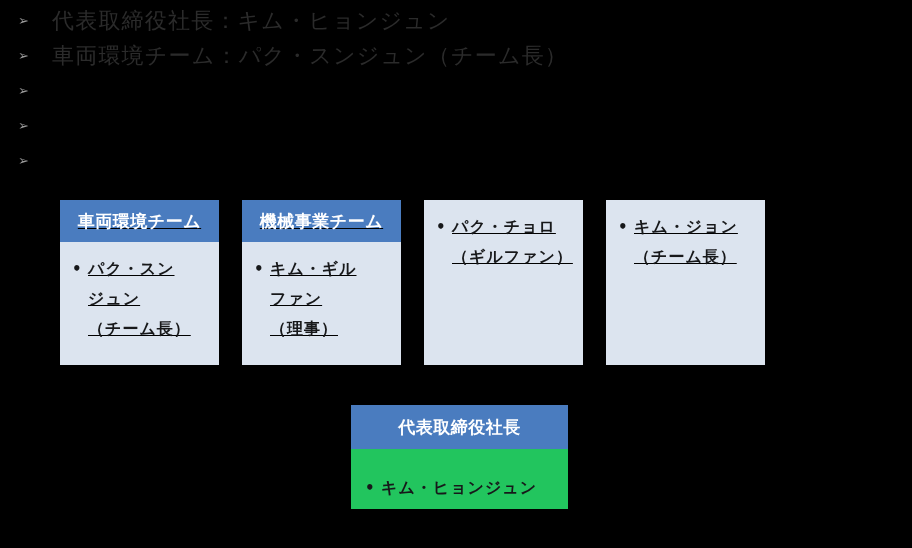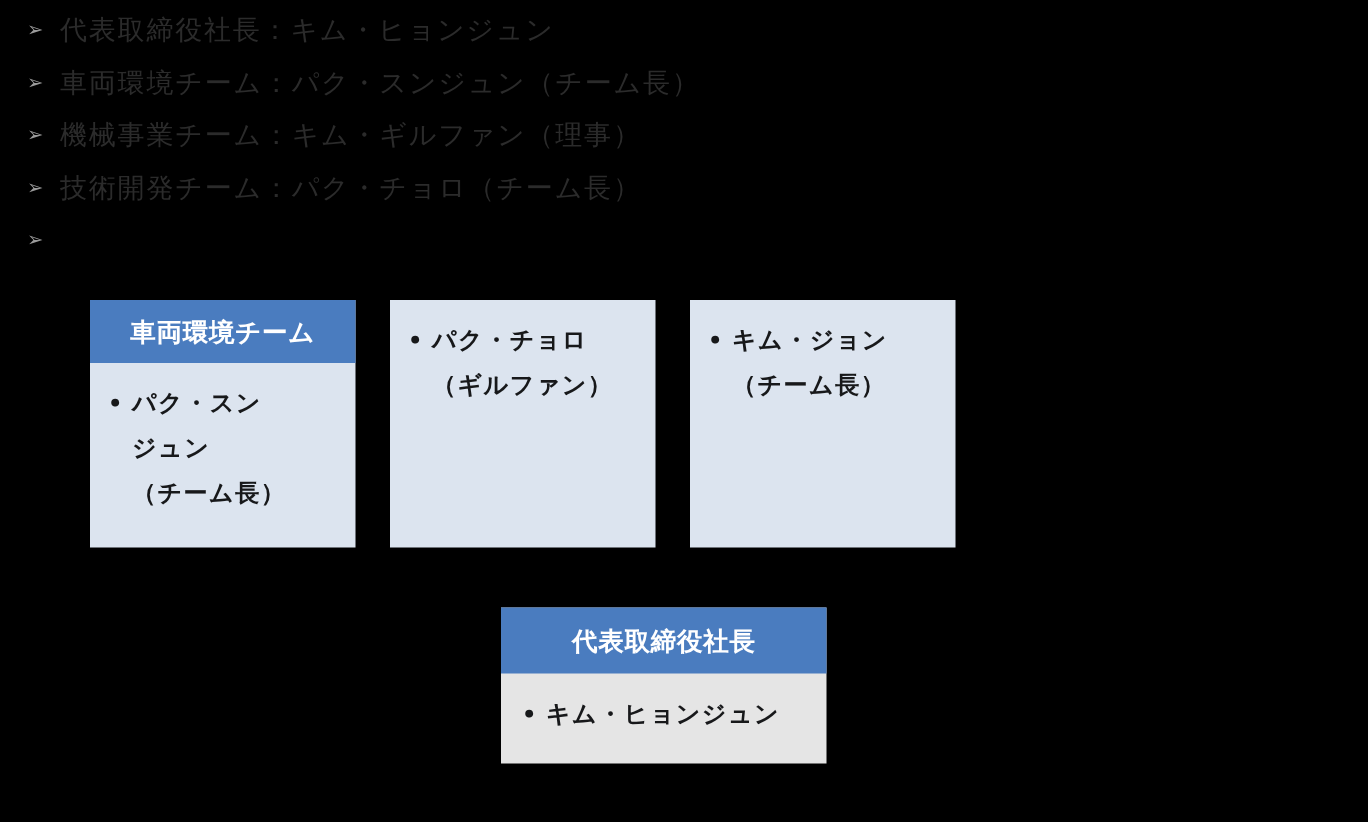--- a/index.html
+++ b/index.html
@@ -31,39 +31,41 @@
   .bullet-marker {
     color: #9a9a9a;
     font-size: 13px;
     line-height: 30px;
     width: 22px;
     flex: 0 0 22px;
     font-family: "DejaVu Sans", sans-serif;
   }
   .bullet-text {
     color: #2b2b2b;
-    font-size: 18px;
+    font-size: 22px;
     line-height: 30px;
     letter-spacing: 1.2px;
     font-family: "DejaVu Sans", sans-serif;
     white-space: nowrap;
+    margin-left: 12px;
   }
 
   
   #team-row {
     position: absolute;
     left: 60px;
     top: 200px;
     display: flex;
     gap: 23px;
   }
   .team-box {
-    width: 177px;
+    width: 159px;
     background: #dce4ef;
     box-shadow: 0 0 0 0 transparent;
+    text-decoration: underline;
   }
   .team-box .box-header {
     height: 42px;
     background: #4a7cbf;
     color: #ffffff;
     font-size: 17px;
     font-weight: bold;
     display: flex;
     align-items: center;
     justify-content: center;
@@ -91,85 +93,91 @@
     position: absolute;
     left: 0;
     top: 0;
     font-size: 15px;
     line-height: 30px;
   }
 
   
   #ceo-box {
     position: absolute;
-    left: 334px;
+    left: 351px;
     top: 405px;
     width: 217px;
-    background: #e5e5e5;
+    background: #22c55e;
   }
   #ceo-box .box-header {
     height: 44px;
     background: #4a7cbf;
     color: #ffffff;
     font-size: 17px;
     font-weight: bold;
     display: flex;
     align-items: center;
     justify-content: center;
     letter-spacing: 0.5px;
     font-family: "DejaVu Sans", sans-serif;
   }
   #ceo-box .box-body {
     height: 60px;
-    padding: 12px 10px 10px 14px;
+    padding: 24px 10px 10px 14px;
     box-sizing: border-box;
   }
 </style>
 </head>
 <body>
 
 <div id="bullet-list">
 
   <div class="bullet-row">
     <span class="bullet-marker">➢</span>
     <span class="bullet-text">代表取締役社長：キム・ヒョンジュン</span>
   </div>
 
   <div class="bullet-row">
     <span class="bullet-marker">➢</span>
     <span class="bullet-text">車両環境チーム：パク・スンジュン（チーム長）</span>
   </div>
 
   <div class="bullet-row">
     <span class="bullet-marker">➢</span>
-    <span class="bullet-text">機械事業チーム：キム・ギルファン（理事）</span>
   </div>
 
   <div class="bullet-row">
     <span class="bullet-marker">➢</span>
-    <span class="bullet-text">技術開発チーム：パク・チョロ（チーム長）</span>
   </div>
 
   <div class="bullet-row">
     <span class="bullet-marker">➢</span>
   </div>
 
 </div>
 
 <div id="team-row">
 
   <div class="team-box">
     <div class="box-header">車両環境チーム</div>
     <div class="box-body">
       <div class="box-item">パク・スン
 ジュン
 （チーム長）</div>
     </div>
   </div>
 
+  <div class="team-box">
+    <div class="box-header">機械事業チーム</div>
+    <div class="box-body">
+      <div class="box-item">キム・ギル
+ファン
+（理事）</div>
+    </div>
+  </div>
 
   <div class="team-box">
     <div class="box-body">
       <div class="box-item">パク・チョロ
 （ギルファン）</div>
     </div>
   </div>
 
   <div class="team-box">
     <div class="box-body">

